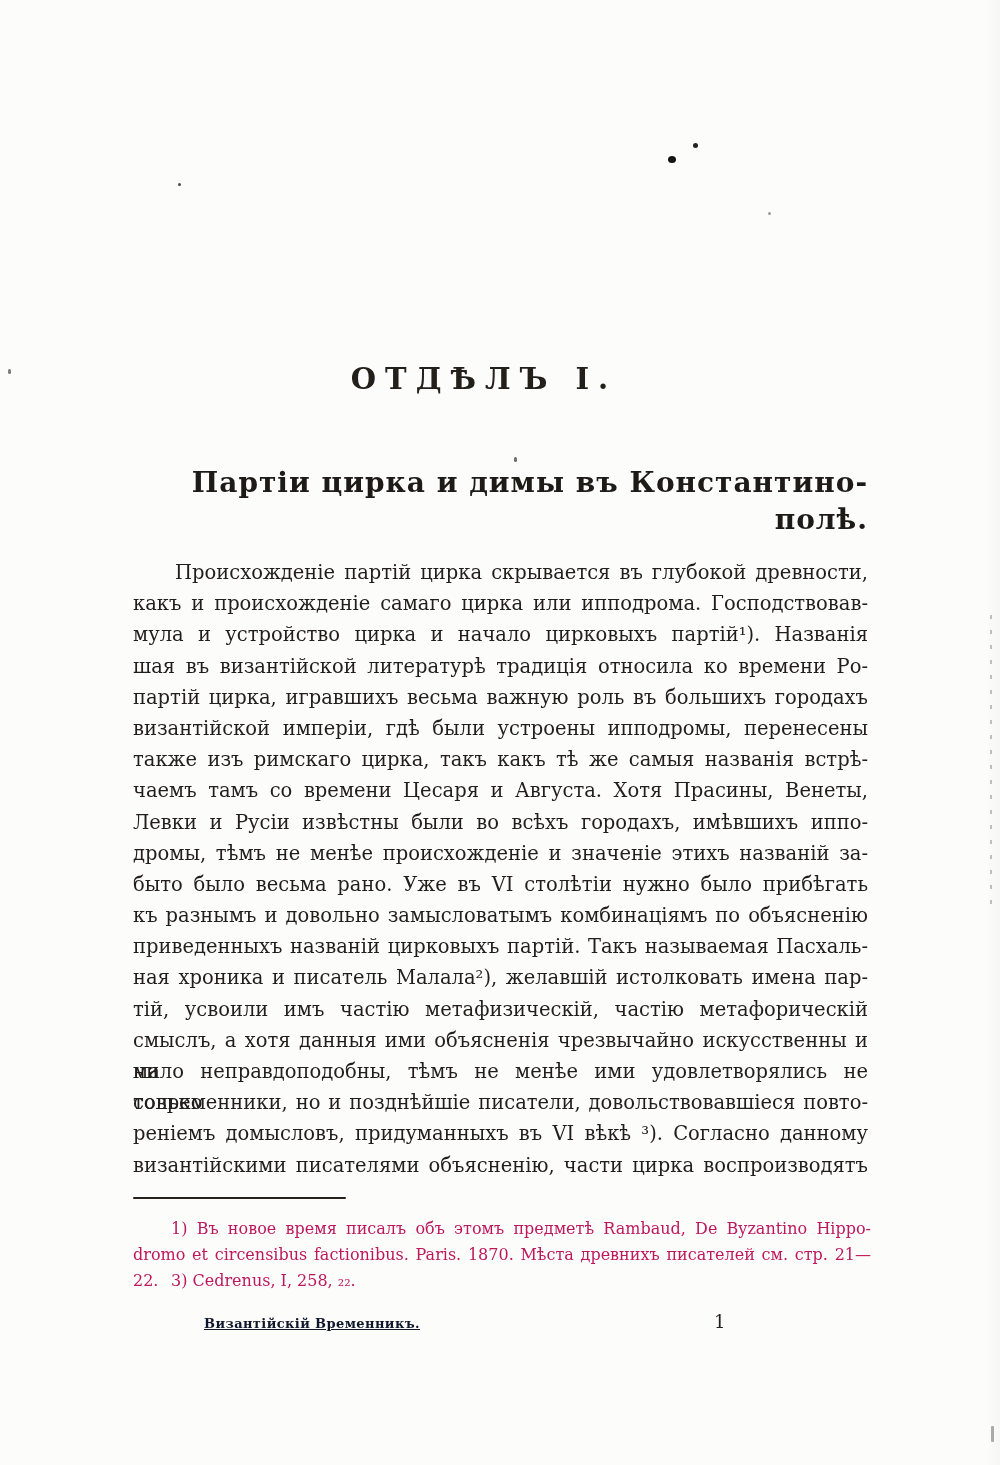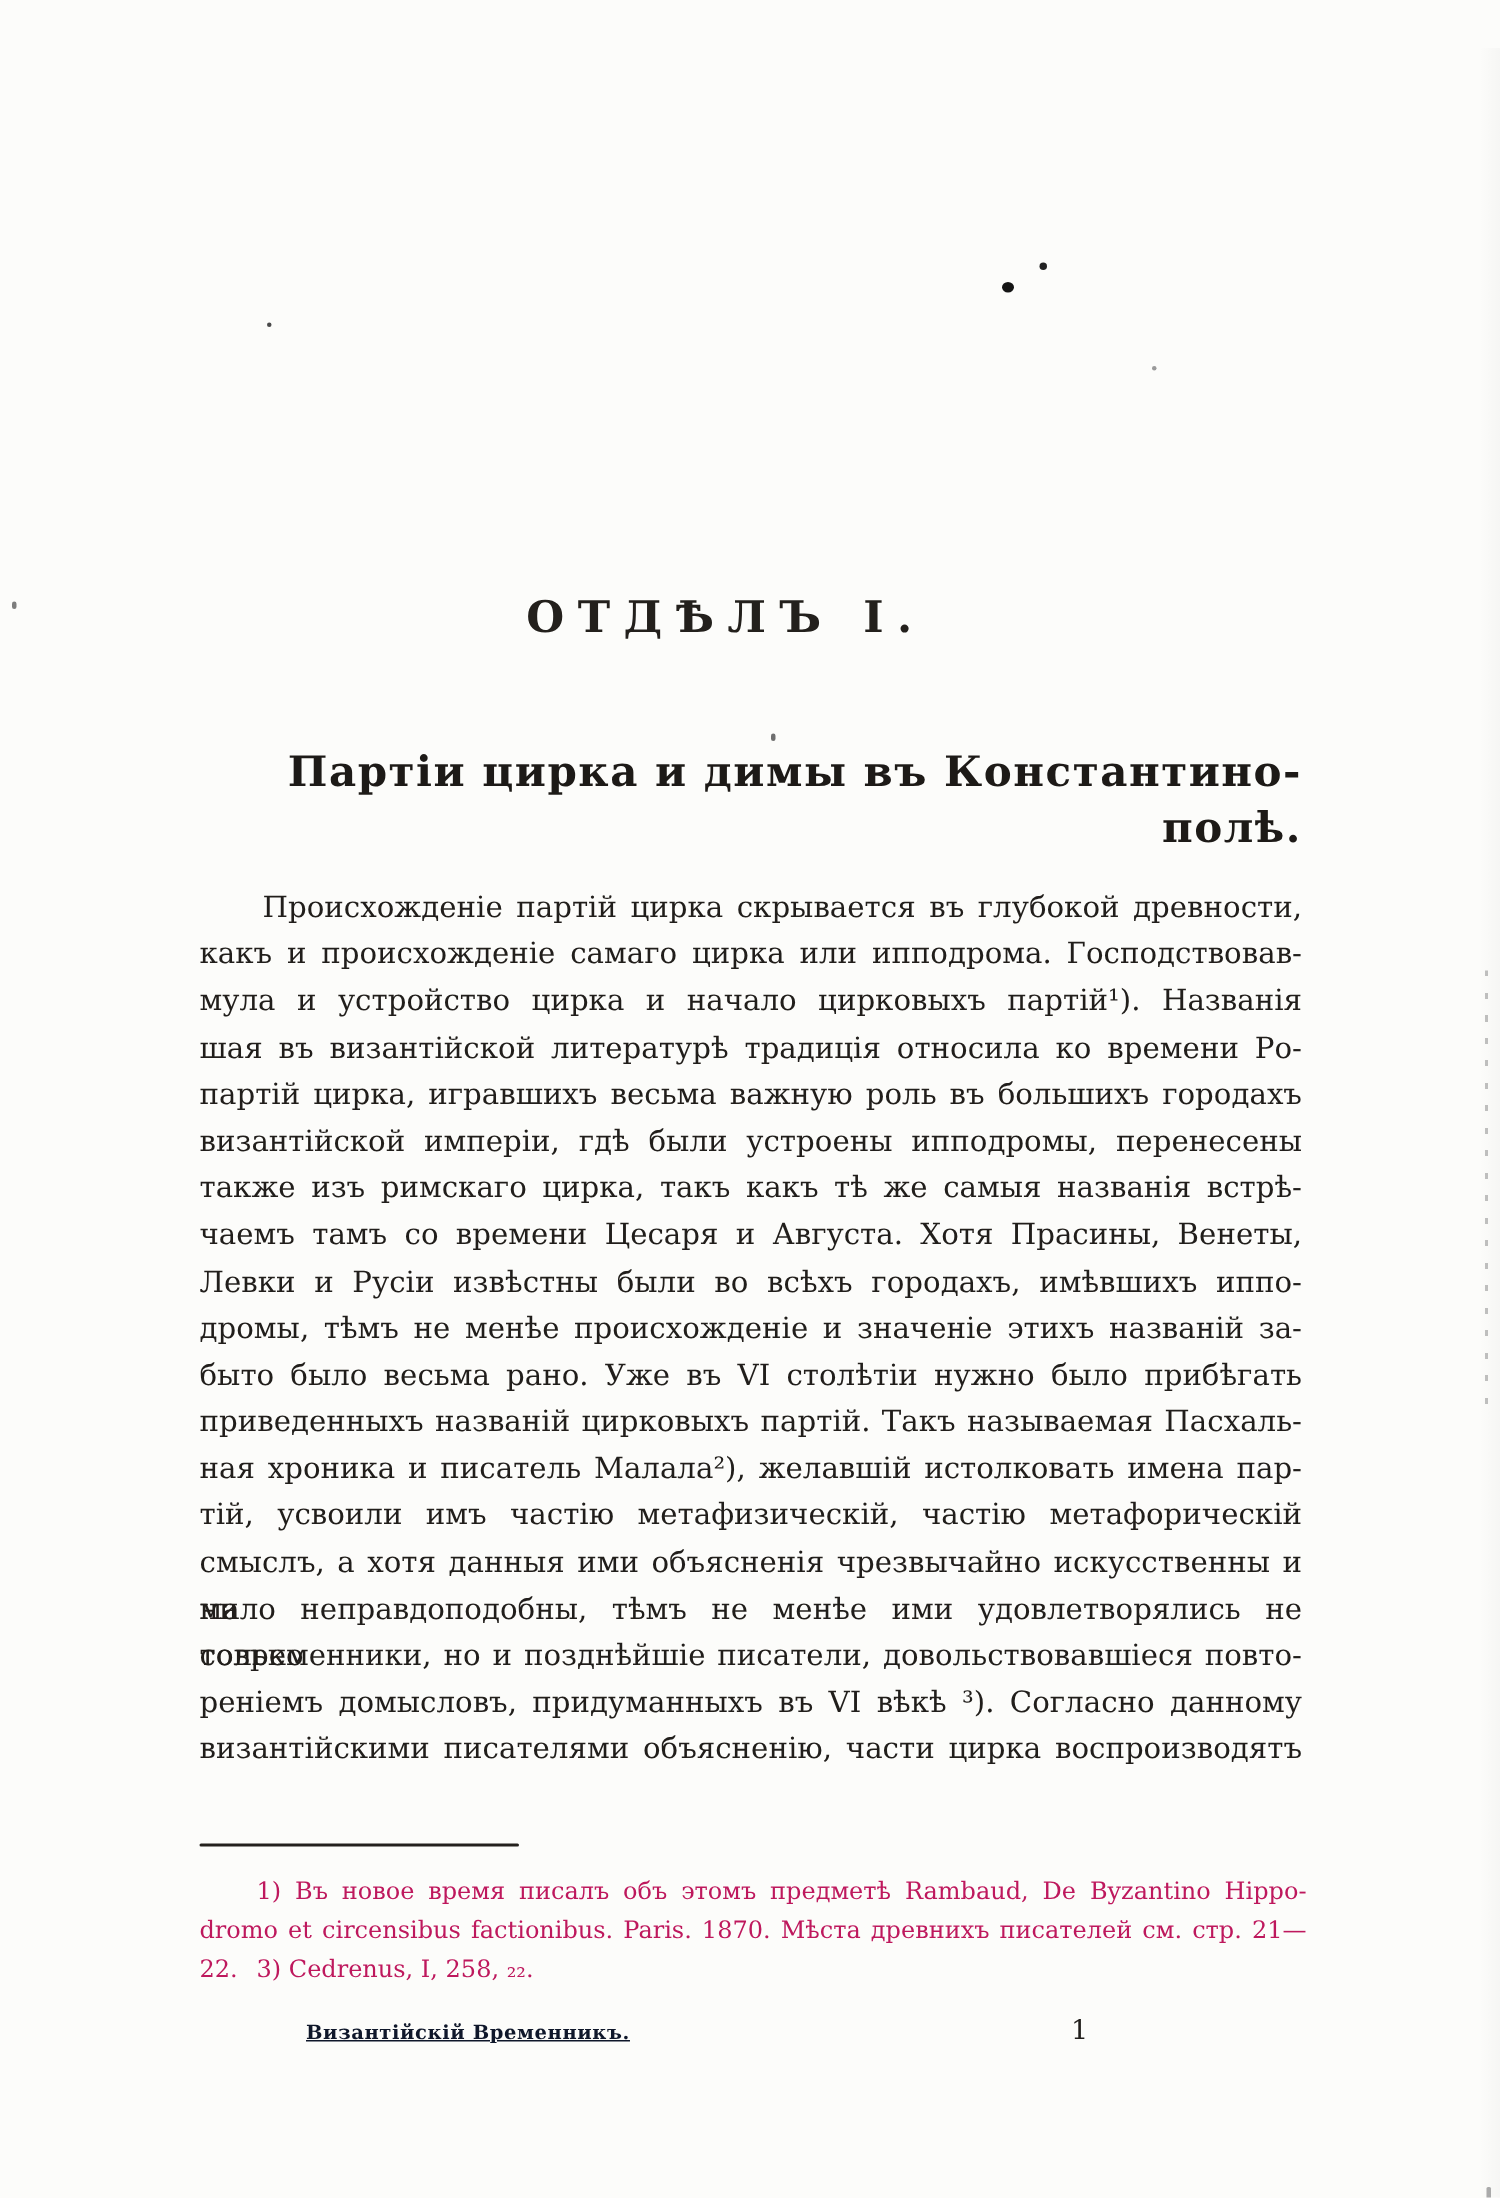--- a/index.html
+++ b/index.html
@@ -4,21 +4,21 @@
 <style>
   html,body{margin:0;padding:0;}
   body{
     width:1000px;height:1465px;
     background:#fcfcfa;
     font-family:"DejaVu Serif","Liberation Serif",serif;
     color:#201d1a;
     position:relative;
     overflow:hidden;
   }
-  .page{position:absolute;inset:0;margin-top:32px;}
+  .page{position:absolute;inset:0;}
   .section-header{
     position:absolute;top:362px;left:0;width:968px;
     text-align:center;
     font-size:29px;font-weight:bold;letter-spacing:9px;
     color:#23201c;
   }
   .chapter-title{
     position:absolute;top:464px;left:133px;width:735px;
     text-align:right;font-weight:bold;
     font-size:28px;line-height:37px;letter-spacing:1px;
@@ -86,20 +86,21 @@
     <div class="line">какъ и происхожденіе самаго цирка или ипподрома. Господствовав-</div>
     <div class="line">мула и устройство цирка и начало цирковыхъ партій¹). Названія</div>
     <div class="line">шая въ византійской литературѣ традиція относила ко времени Ро-</div>
     <div class="line">партій цирка, игравшихъ весьма важную роль въ большихъ городахъ</div>
     <div class="line">византійской имперіи, гдѣ были устроены ипподромы, перенесены</div>
     <div class="line">также изъ римскаго цирка, такъ какъ тѣ же самыя названія встрѣ-</div>
     <div class="line">чаемъ тамъ со времени Цесаря и Августа. Хотя Прасины, Венеты,</div>
     <div class="line">Левки и Русіи извѣстны были во всѣхъ городахъ, имѣвшихъ иппо-</div>
     <div class="line">дромы, тѣмъ не менѣе происхожденіе и значеніе этихъ названій за-</div>
     <div class="line">быто было весьма рано. Уже въ VI столѣтіи нужно было прибѣгать</div>
+    <div class="line">къ разнымъ и довольно замысловатымъ комбинаціямъ по объясненію</div>
     <div class="line">приведенныхъ названій цирковыхъ партій. Такъ называемая Пасхаль-</div>
     <div class="line">ная хроника и писатель Малала²), желавшій истолковать имена пар-</div>
     <div class="line">тій, усвоили имъ частію метафизическій, частію метафорическій</div>
     <div class="line">смыслъ, а хотя данныя ими объясненія чрезвычайно искусственны и ни</div>
     <div class="line">мало неправдоподобны, тѣмъ не менѣе ими удовлетворялись не только</div>
     <div class="line">современники, но и позднѣйшіе писатели, довольствовавшіеся повто-</div>
     <div class="line">реніемъ домысловъ, придуманныхъ въ VI вѣкѣ ³). Согласно данному</div>
     <div class="line">византійскими писателями объясненію, части цирка воспроизводятъ</div>
   </div>
 

